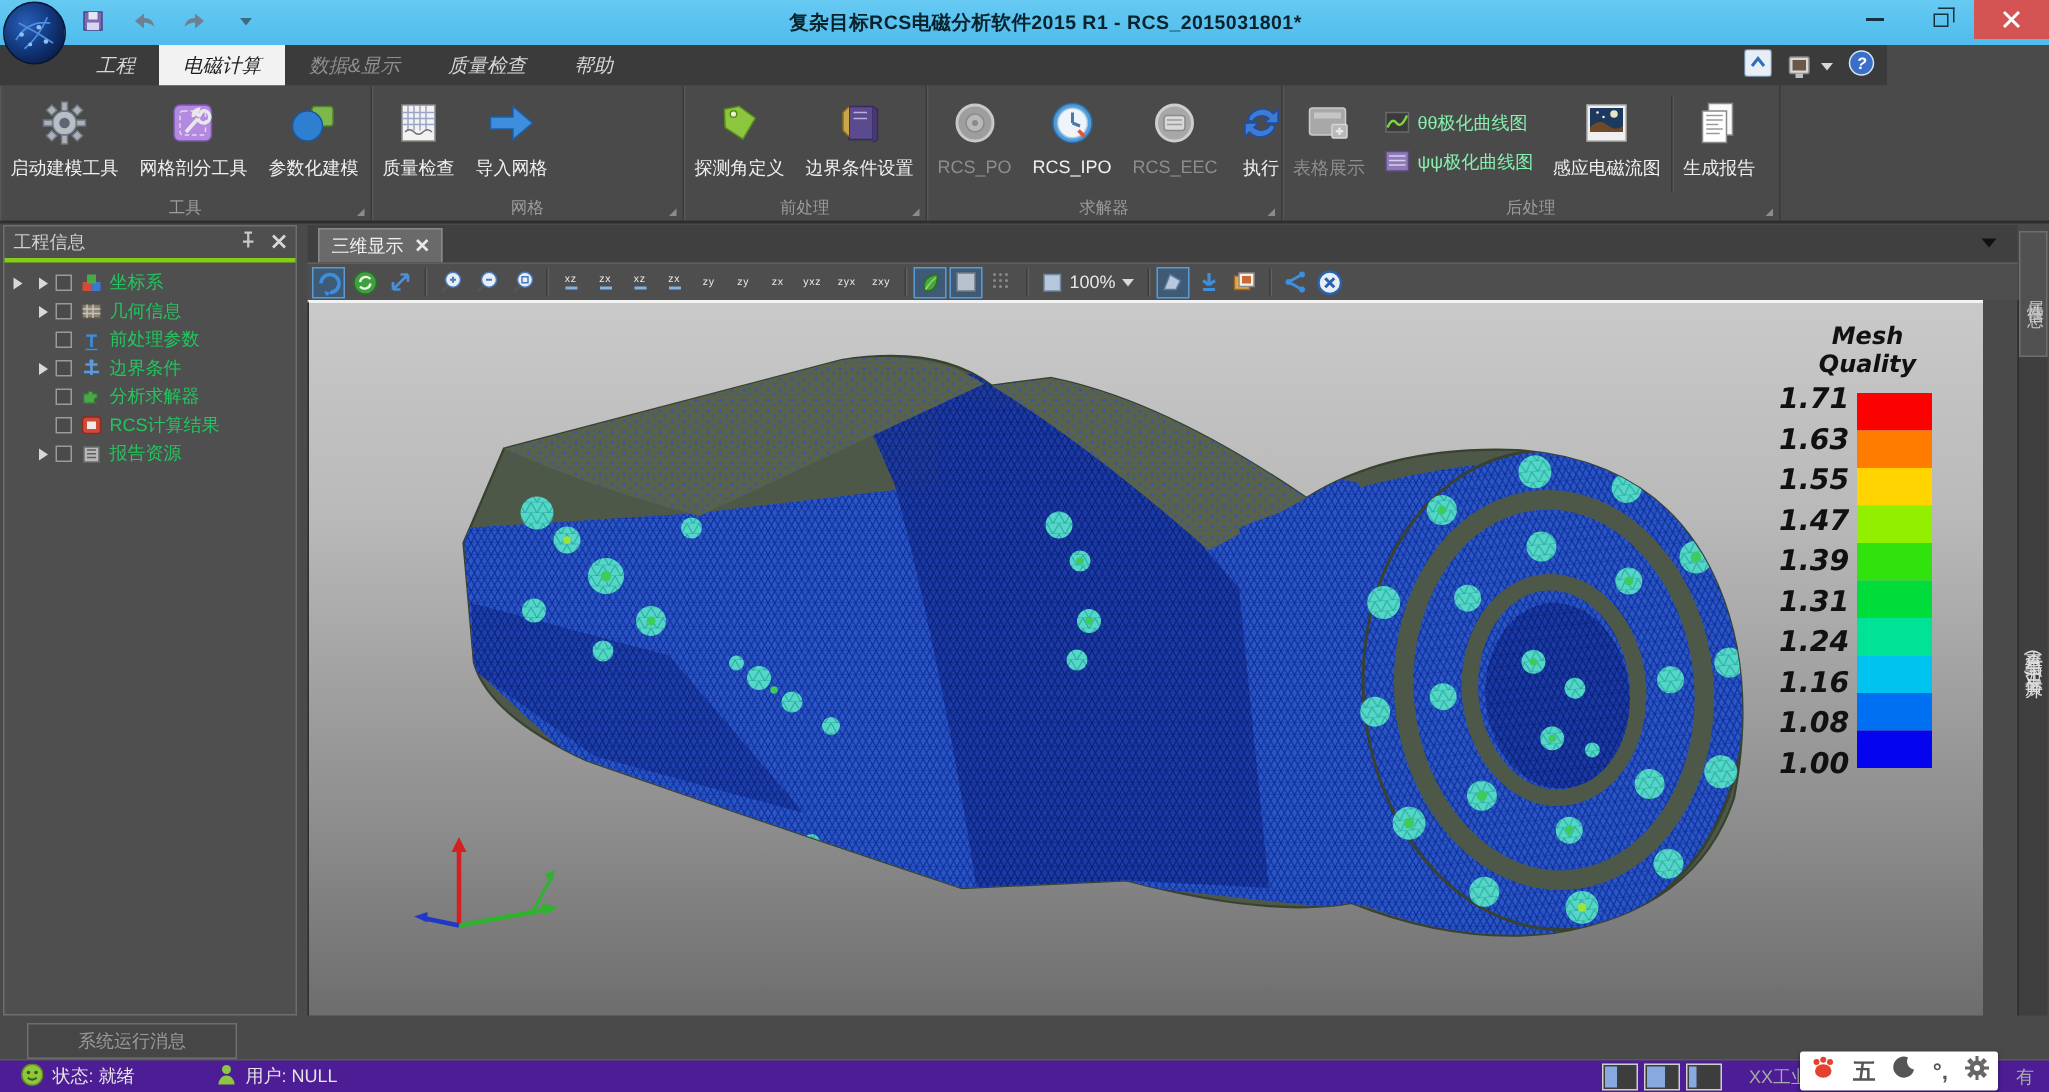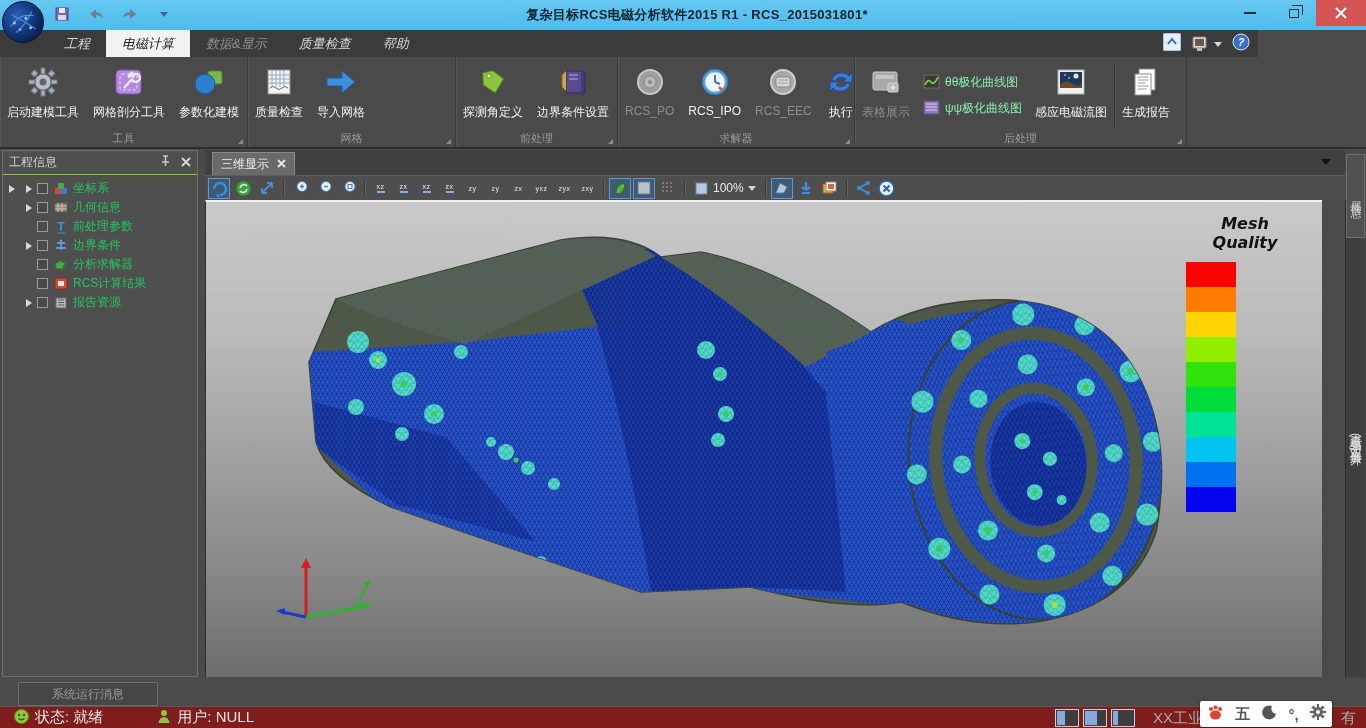--- a/index.html
+++ b/index.html
@@ -35,21 +35,21 @@
   .rgroup .gmark { position:absolute; bottom:3px; right:4px; width:0; height:0; border-left:5px solid transparent; border-bottom:5px solid #8c8c8c; }
   .ritem { display:flex; flex-direction:column; align-items:center; justify-content:flex-start; padding:2px 7px; height:72px; }
   .ritem .ric { height:40px; display:flex; align-items:center; justify-content:center; }
   .ritem .rlb { font-size:12px; color:#f0f0f0; white-space:nowrap; margin-top:2px; }
   .ritem.disabled .rlb { color:#8d8d8d; }
   .rsmallcol { display:flex; flex-direction:column; justify-content:center; height:72px; gap:8px; padding:0 6px; }
   .rsmall { display:flex; align-items:flex-start; gap:5px; font-size:12px; color:#86efac; white-space:nowrap; }
   .vsep { width:1px; height:64px; background:#3a3a3a; box-shadow:1px 0 0 #585858; margin-top:4px; }
   
   #leftpanel { position:absolute; left:2px; top:150px; width:196px; height:527px; background:#4f4f4f; border:1px solid #6e6e6e; }
-  #lp-header { height:24px; display:flex; align-items:center; padding:0 6px; color:#cfcfcf; font-size:12px; border-bottom:1px solid #84cc16; }
+  #lp-header { height:24px; display:flex; align-items:center; padding:0 6px; color:#cfcfcf; font-size:12px; border-bottom:3px solid #84cc16; }
   #lp-header .sp { flex:1; }
   .tree { padding-top:4px; }
   .trow { display:flex; align-items:center; height:19px; font-size:12px; color:#22c55e; }
   .tc1 { width:18px; display:flex; justify-content:center; }
   .tc2 { width:16px; display:flex; justify-content:center; }
   .tri { width:0; height:0; border-top:4px solid transparent; border-bottom:4px solid transparent; border-left:6px solid #d8d8d8; }
   .chk { width:11px; height:11px; border:1px solid #9a9a9a; background:#4a4a4a; margin-right:5px; }
   .ticon { width:15px; height:14px; margin-right:5px; display:flex; align-items:center; justify-content:center; }
   
   #doctabrow { position:absolute; left:205px; top:150px; width:1140px; height:25px; background:#404040; }
@@ -74,21 +74,21 @@
   .lval { height:27px; line-height:24px; font-size:19px; font-weight:bold; font-style:italic; color:#111; text-align:right; padding-right:6px; }
   .lswatches { display:flex; flex-direction:column; width:50px; padding-top:8px; }
   .lsw { height:25px; width:50px; }
   
   #resultstrip { position:absolute; left:1345px; top:200px; width:20px; height:477px; background:#3f3f3f; border-left:1px solid #2c2c2c; display:flex; align-items:center; justify-content:center; }
   #resultstrip span { writing-mode:vertical-rl; font-size:12px; color:#dcdcdc; letter-spacing:2px; }
   #propstab { position:absolute; left:1346px; top:154px; width:19px; height:84px; background:#515151; border:1px solid #6e6e6e; display:flex; align-items:center; justify-content:center; z-index:5; }
   #propstab span { writing-mode:vertical-rl; font-size:11px; color:#c8c8c8; letter-spacing:2px; }
   
   #msgtab { position:absolute; left:18px; top:682px; width:140px; height:24px; background:#464646; border:1px solid #6e6e6e; color:#9a9a9a; font-size:12px; display:flex; align-items:center; justify-content:center; }
-  #statusbar { position:absolute; left:0; top:706px; width:1366px; height:22px; background:#7f1d1d; border-top:1px solid #585858; display:flex; align-items:center; color:#e4e4e4; font-size:15px; }
+  #statusbar { position:absolute; left:0; top:706px; width:1366px; height:22px; background:#4c1d95; border-top:1px solid #585858; display:flex; align-items:center; color:#e4e4e4; font-size:12px; }
   #statusbar .sic { margin:0 6px 0 14px; }
   .stattext { margin-right:40px; }
   #sb-right { position:absolute; right:0; top:0; height:22px; display:flex; align-items:center; gap:4px; }
   .laybtn { width:24px; height:18px; border:1px solid #cfcfcf; background:#3d3d3d; position:relative; }
   .laybtn .fillL { position:absolute; left:1px; top:1px; bottom:1px; background:#87a9e0; }
   #sb-copy-left { color:#aaaaaa; margin-left:14px; }
   #sb-copy-right { color:#aaaaaa; margin-right:10px; }
   #imebar { position:absolute; right:34px; bottom:1px; width:132px; height:26px; background:#ffffff; border-radius:2px; box-shadow:0 1px 3px rgba(0,0,0,.5); display:flex; align-items:center; justify-content:space-around; z-index:20; }
   #imebar .ime-it { font-size:15px; color:#555; font-weight:bold; }
   
@@ -779,20 +779,32 @@
       <path d="M148,408 L162,382" stroke="#2fb32f" stroke-width="2"></path>
       <path d="M164,378 l-7 3 5 5 Z" fill="#2fb32f"></path>
       <path d="M100,415 L76,410" stroke="#2038c8" stroke-width="3"></path>
       <path d="M70,409 l9 -3 0 7 Z" fill="#2038c8"></path>
     </g>
   </svg>
 
   <div id="legend">
     <div id="legend-title">Mesh Quality</div>
     <div class="lrow-wrap">
+      <div class="lvals">
+        <div class="lval">1.71</div>
+        <div class="lval">1.63</div>
+        <div class="lval">1.55</div>
+        <div class="lval">1.47</div>
+        <div class="lval">1.39</div>
+        <div class="lval">1.31</div>
+        <div class="lval">1.24</div>
+        <div class="lval">1.16</div>
+        <div class="lval">1.08</div>
+        <div class="lval">1.00</div>
+      </div>
       <div class="lswatches">
         <div class="lsw" style="background: rgb(251, 2, 0);"></div>
         <div class="lsw" style="background: rgb(255, 124, 0);"></div>
         <div class="lsw" style="background: rgb(255, 212, 0);"></div>
         <div class="lsw" style="background: rgb(147, 239, 0);"></div>
         <div class="lsw" style="background: rgb(49, 226, 13);"></div>
         <div class="lsw" style="background: rgb(0, 220, 58);"></div>
         <div class="lsw" style="background: rgb(0, 226, 149);"></div>
         <div class="lsw" style="background: rgb(0, 195, 239);"></div>
         <div class="lsw" style="background: rgb(0, 112, 242);"></div>

